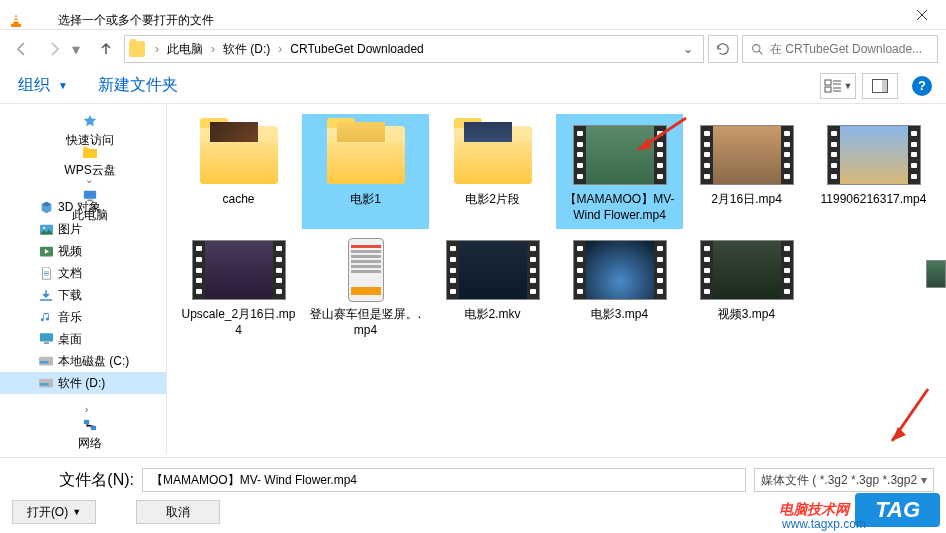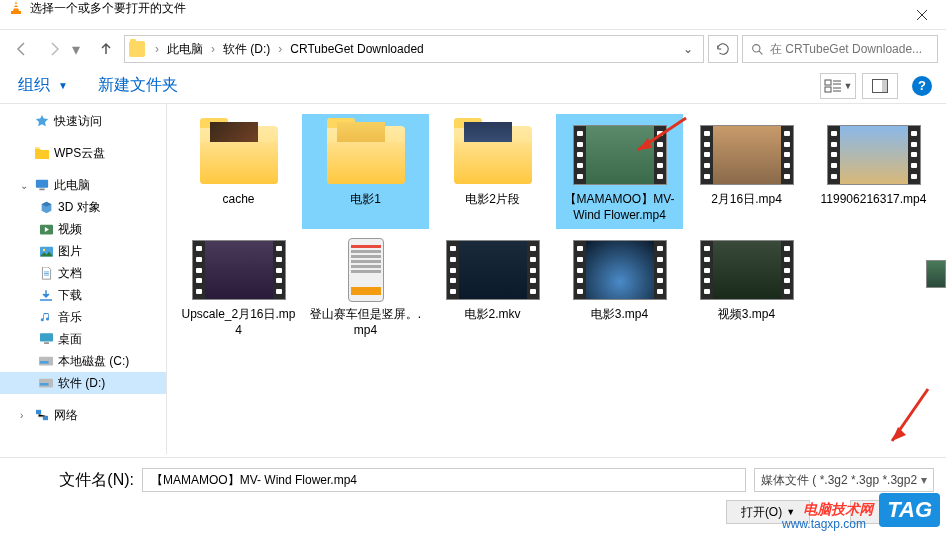--- a/index.html
+++ b/index.html
@@ -1,18 +1,18 @@
 <!DOCTYPE html>
 <html><head>
 <meta charset="utf-8">
 <style>
 * { margin: 0; padding: 0; box-sizing: border-box; font-family: "Microsoft YaHei", "Segoe UI", sans-serif; }
 body { width: 946px; height: 533px; background: #fff; overflow: hidden; position: relative; }
 
-.titlebar { height: 30px; display: flex; align-items: flex-start; padding: 0 2px; border-bottom: 1px solid #e5e5e5; }
+.titlebar { height: 30px; display: flex; align-items: flex-end; padding: 0 2px; border-bottom: 1px solid #e5e5e5; gap: 28px; }
 .titlebar-icon { width: 16px; height: 16px; margin: 0 6px; }
 .titlebar-text { font-size: 12px; flex: 1; }
 .win-btn { width: 45px; height: 29px; display: flex; align-items: center; justify-content: center; font-size: 10px; color: #333; }
 .win-btn svg { width: 10px; height: 10px; }
 
 .navbar { height: 38px; display: flex; align-items: center; padding: 4px 8px; gap: 4px; }
 .nav-btn { width: 28px; height: 28px; display: flex; align-items: center; justify-content: center; border-radius: 3px; }
 .nav-btn svg { width: 16px; height: 16px; }
 .nav-btn.disabled { color: #999; }
 .nav-dd { width: 16px; color: #888; }
@@ -28,21 +28,21 @@
 .toolbar { height: 36px; border-bottom: 1px solid #e5e5e5; display: flex; align-items: center; padding: 0 14px; gap: 4px; background: #fff; }
 .tb-link { color: #0066cc; font-size: 16px; padding: 4px 4px; }
 .tb-dd { color: #0066cc; font-size: 10px; }
 .tb-spacer { flex: 1; }
 .tb-icon-btn { width: 36px; height: 26px; border: 1px solid #ccc; display: flex; align-items: center; justify-content: center; margin-left: 2px; }
 .tb-help { width: 20px; height: 20px; border-radius: 50%; background: #0078d4; color: #fff; display: flex; align-items: center; justify-content: center; font-size: 13px; font-weight: bold; margin-left: 10px; }
 
 .body-area { display: flex; height: 350px; }
 .sidebar { width: 167px; border-right: 1px solid #e5e5e5; padding: 6px 0; font-size: 12px; overflow: hidden; }
 .tree-item { display: flex; align-items: center; height: 22px; padding: 0 6px 0 16px; gap: 4px; white-space: nowrap; }
-.tree-item.l1 { padding-left: 20px; }
+.tree-item.l1 { padding-left: 20px; flex-direction: column; }
 .tree-item.l2 { padding-left: 38px; }
 .tree-item.selected { background: #cce8ff; }
 .tree-exp { width: 10px; color: #666; font-size: 10px; }
 .tree-icon { width: 16px; height: 16px; display: flex; align-items: center; justify-content: center; }
 .tree-gap { height: 10px; }
 
 .file-area { flex: 1; position: relative; overflow: hidden; }
 .file-grid { display: flex; flex-wrap: wrap; padding: 10px 8px; gap: 0; align-content: flex-start; }
 .file-item { width: 127px; display: flex; flex-direction: column; align-items: center; padding: 8px 4px 6px; font-size: 12px; text-align: center; }
 .file-item.selected { background: #7dd3fc; }
@@ -69,26 +69,26 @@
 .arrow1 { left: 632px; top: 116px; }
 .arrow2 { right: 12px; bottom: 86px; }
 
 .footer { position: absolute; bottom: 0; left: 0; right: 0; height: 76px; border-top: 1px solid #e5e5e5; background: #fff; padding: 10px 12px; display: flex; flex-direction: column; gap: 8px; }
 .footer-row { display: flex; align-items: center; gap: 8px; }
 .fn-label { font-size: 16px; width: 122px; text-align: right; }
 .fn-input { flex: 1; height: 24px; border: 1px solid #ccc; padding: 0 8px; font-size: 12px; }
 .ft-combo { width: 180px; height: 24px; border: 1px solid #ccc; font-size: 12px; display: flex; align-items: center; padding: 0 6px; color: #444; position: relative; }
 .ft-combo::after { content: "▾"; position: absolute; right: 6px; color: #666; }
 .ft-btn { width: 84px; height: 24px; border: 1px solid #ccc; background: #efefef; font-size: 12px; display: flex; align-items: center; justify-content: center; gap: 4px; }
-.footer-row2 { justify-content: flex-end; padding-right: 0; gap: 40px; }
+.footer-row2 { padding-right: 0; gap: 40px; }
 
 .watermark { position: absolute; right: 6px; bottom: 6px; display: flex; align-items: center; gap: 6px; pointer-events: none; }
 .wm-text { font-size: 14px; font-weight: bold; color: #ff3a2f; font-style: italic; text-shadow: 0 0 2px #fff; }
 .wm-url { position: absolute; right: 80px; bottom: 2px; font-size: 12px; color: #1a6fc4; }
-.wm-tag { background: #1a8fe0; color: #fff; font-weight: bold; font-size: 22px; padding: 4px 8px; border-radius: 4px; font-style: italic; }
+.wm-tag { background: #1a8fe0; color: #fff; font-weight: bold; font-size: 22px; padding: 4px 20px; border-radius: 4px; font-style: italic; }
 </style>
 </head>
 <body>
 
 <div class="titlebar">
   <svg class="titlebar-icon" viewBox="0 0 16 16">
       <path fill="#ff8800" d="M8 1 L11 11 L5 11 Z"></path>
       <rect fill="#ff8800" x="3" y="11" width="10" height="3"></rect>
       <rect fill="#fff" x="6" y="4" width="4" height="1.5"></rect>
       <rect fill="#fff" x="5.5" y="7" width="5" height="1.5"></rect>
@@ -203,35 +203,35 @@
           <svg width="13" height="13" viewBox="0 0 16 16">
             <path fill="#5aa0d8" d="M8 1l6 3v8l-6 3-6-3V4z"></path>
             <path fill="#3a7ab8" d="M8 1l6 3-6 3-6-3z"></path>
           </svg>
         </span>
         <span>3D 对象</span>
       </div>
     <div class="tree-item l2">
         <span class="tree-icon">
           <svg width="13" height="11" viewBox="0 0 16 12">
-            <rect width="16" height="12" fill="#4a8a5a" rx="1"></rect>
-            <path fill="#fff" d="M6 3l5 3-5 3z"></path>
-          </svg>
-        </span>
-        <span>视频</span>
-      </div>
-    <div class="tree-item l2">
-        <span class="tree-icon">
-          <svg width="13" height="11" viewBox="0 0 16 12">
             <rect width="16" height="12" fill="#4aa3df" rx="1"></rect>
             <circle cx="5" cy="4" r="1.5" fill="#ffe066"></circle>
             <path fill="#2a7a3a" d="M0 12l5-5 3 3 3-4 5 6z"></path>
           </svg>
         </span>
         <span>图片</span>
+      </div>
+    <div class="tree-item l2">
+        <span class="tree-icon">
+          <svg width="13" height="11" viewBox="0 0 16 12">
+            <rect width="16" height="12" fill="#4a8a5a" rx="1"></rect>
+            <path fill="#fff" d="M6 3l5 3-5 3z"></path>
+          </svg>
+        </span>
+        <span>视频</span>
       </div>
     <div class="tree-item l2">
         <span class="tree-icon">
           <svg width="11" height="13" viewBox="0 0 12 16">
             <path fill="#fff" stroke="#888" d="M1 0h7l3 3v12H1z"></path>
             <path stroke="#4aa3df" d="M3 6h6M3 8h6M3 10h6"></path>
           </svg>
         </span>
         <span>文档</span>
       </div>

